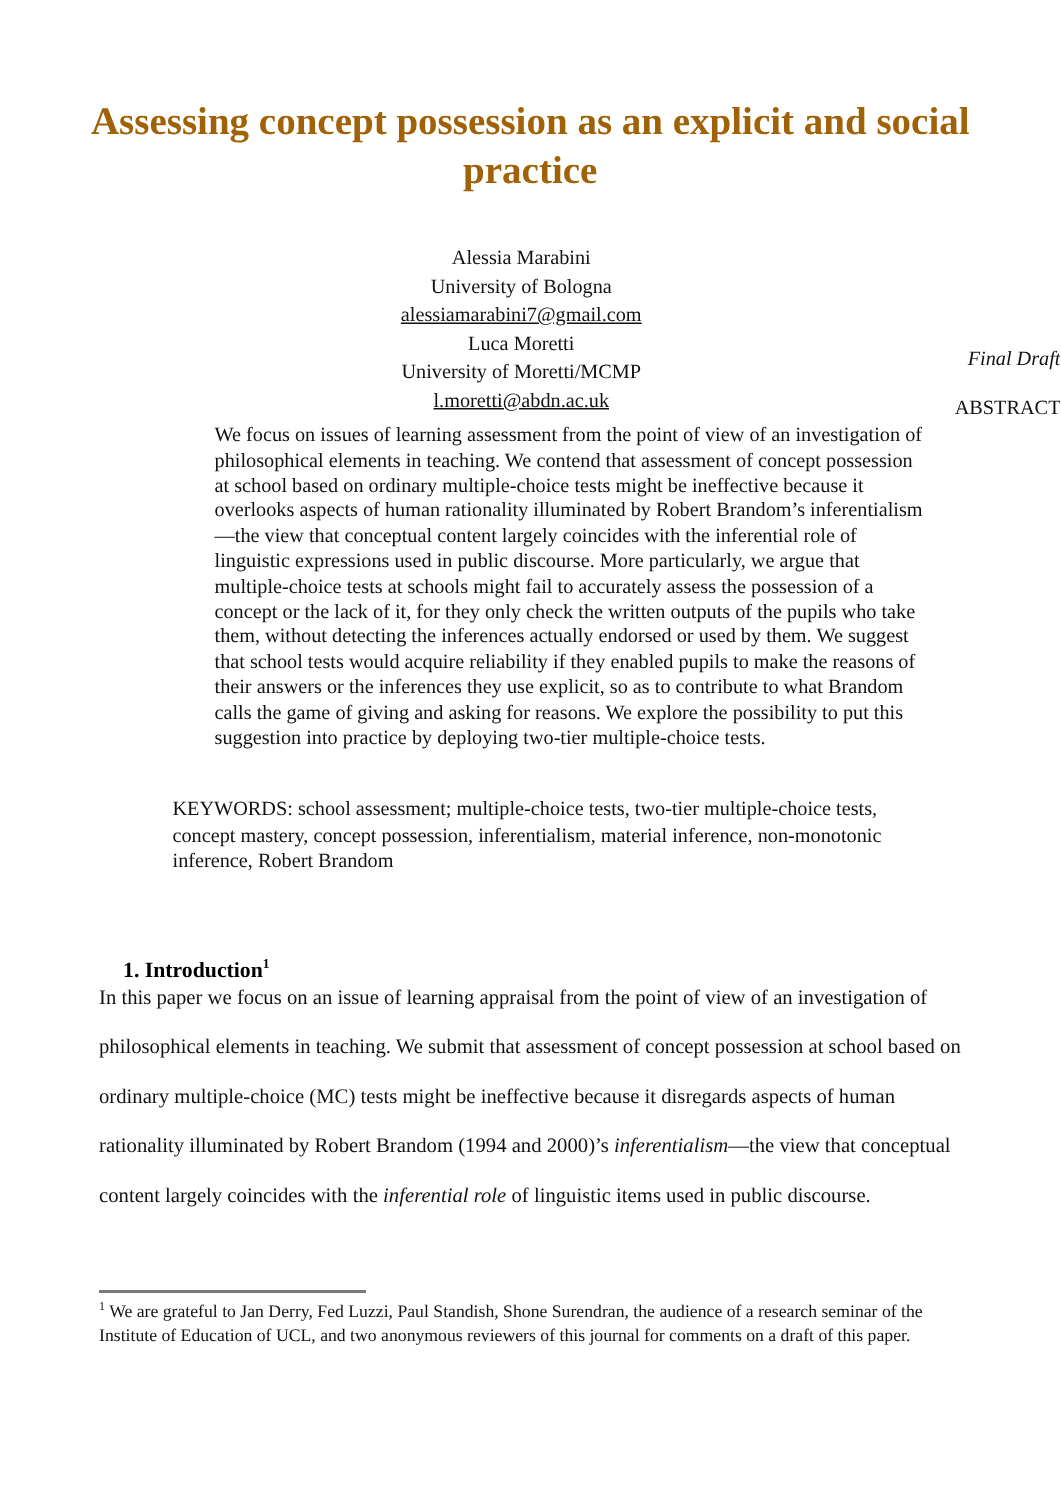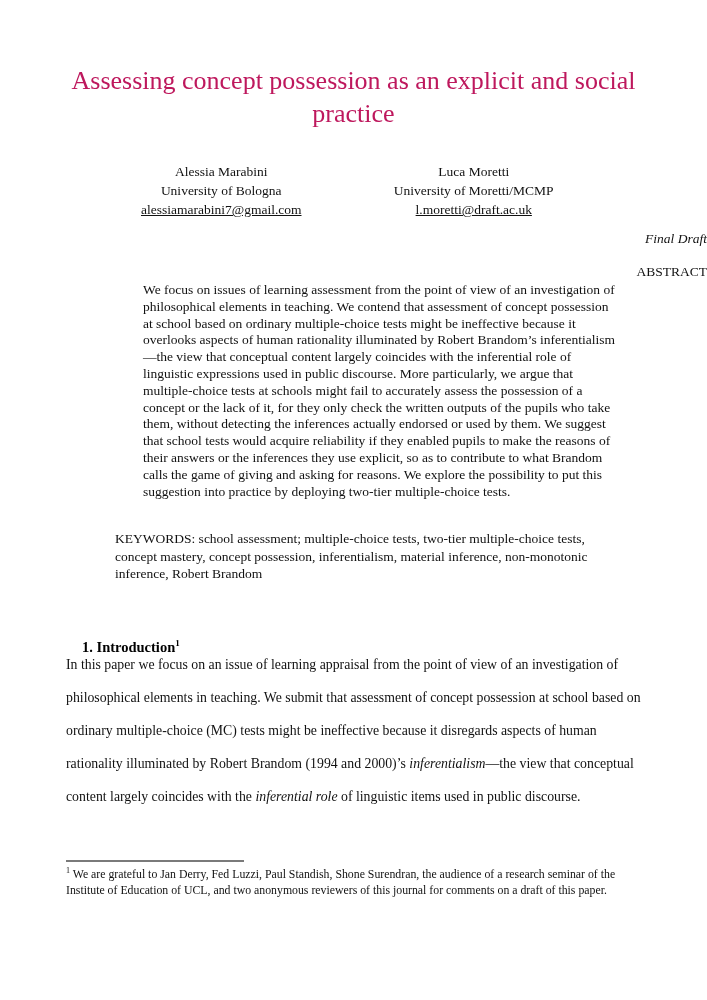--- a/index.html
+++ b/index.html
@@ -13,27 +13,28 @@
     color: #111111;
     overflow: hidden;
   }
   .title {
     position: absolute;
     top: 64px; left: 40px; right: 40px;
     margin: 0;
     text-align: center;
     font-size: 26px;
     line-height: 33px;
-    font-weight: normal;
-    color: #be185d;
+    font-weight: bold;
+    color: #a16207;
   }
   .authors {
     position: absolute;
     top: 162px; left: 95px; right: 107px;
     display: flex;
+    flex-direction: column;
   }
   .author {
     flex: 1;
     text-align: center;
     font-size: 13.5px;
     line-height: 19px;
   }
   .email { text-decoration: underline; }
   .final-draft {
     position: absolute;
@@ -108,21 +109,21 @@
 
   <div class="authors">
     <div class="author">
       <div>Alessia Marabini</div>
       <div>University of Bologna</div>
       <div class="email">alessiamarabini7@gmail.com</div>
     </div>
     <div class="author">
       <div>Luca Moretti</div>
       <div>University of Moretti/MCMP</div>
-      <div class="email">l.moretti@draft.ac.uk</div>
+      <div class="email">l.moretti@abdn.ac.uk</div>
     </div>
   </div>
 
   <div class="final-draft">Final Draft</div>
 
   <div class="abstract-heading">ABSTRACT</div>
 
   <div class="abstract-body">We focus on issues of learning assessment from the point of view of an investigation of philosophical elements in teaching. We contend that assessment of concept possession at school based on ordinary multiple-choice tests might be ineffective because it overlooks aspects of human rationality illuminated by Robert Brandom’s inferentialism—the view that conceptual content largely coincides with the inferential role of linguistic expressions used in public discourse. More particularly, we argue that multiple-choice tests at schools might fail to accurately assess the possession of a concept or the lack of it, for they only check the written outputs of the pupils who take them, without detecting the inferences actually endorsed or used by them. We suggest that school tests would acquire reliability if they enabled pupils to make the reasons of their answers or the inferences they use explicit, so as to contribute to what Brandom calls the game of giving and asking for reasons. We explore the possibility to put this suggestion into practice by deploying two-tier multiple-choice tests.</div>
 
   <div class="keywords">KEYWORDS: school assessment; multiple-choice tests, two-tier multiple-choice tests, concept mastery, concept possession, inferentialism, material inference, non-monotonic inference, Robert Brandom</div>

